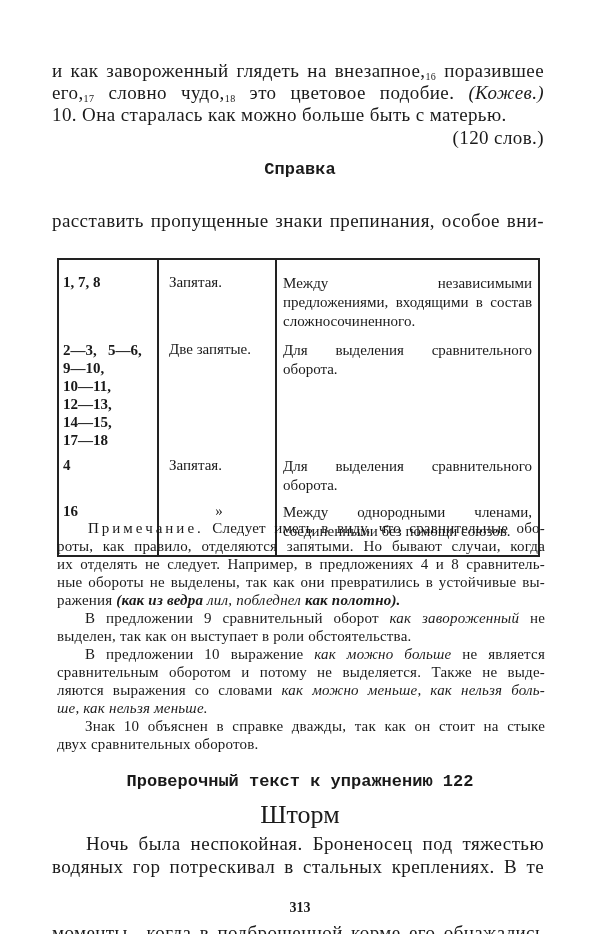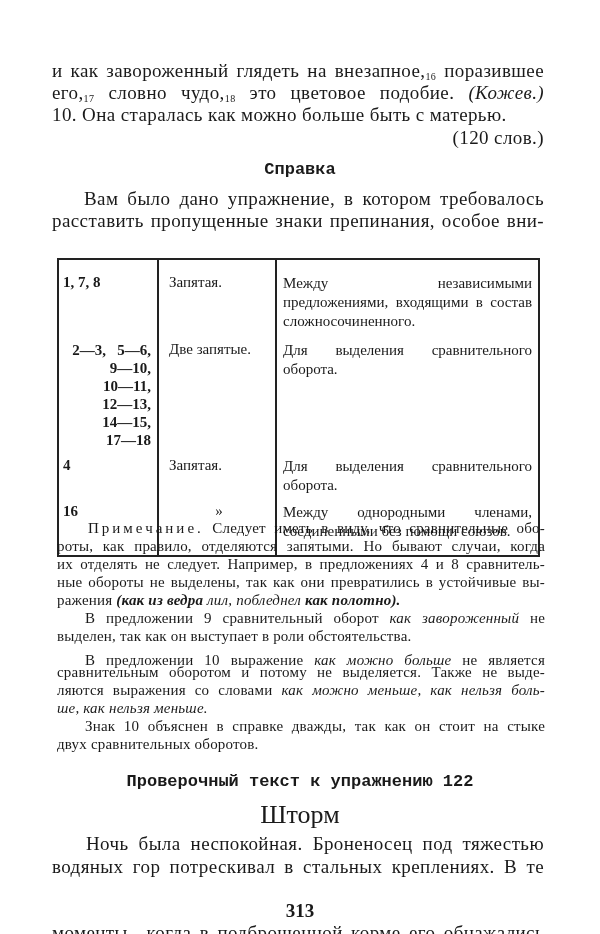--- a/index.html
+++ b/index.html
@@ -23,49 +23,48 @@
     position: absolute; left: 57px; top: 258px; width: 483px;
     border-collapse: collapse; font-size: 15px;
   }
   table.ref td { vertical-align: top; padding: 14px 6px 4px 6px; }
   table.ref .c1 { width: 88px; font-weight: bold; padding-left: 4px; border-left: 2px solid #222; }
   table.ref .c2 { width: 100px; border-left: 2px solid #222; padding-left: 10px; }
   table.ref .c3 { border-left: 2px solid #222; border-right: 2px solid #222; padding-right: 6px; text-align: justify; line-height: 19px; }
   table.ref tr.first td { border-top: 2px solid #222; }
   table.ref tr.last td { border-bottom: 2px solid #222; padding-bottom: 14px; }
   .lines19 { line-height: 18px; }
-  .pagenum { position: absolute; top: 867px; width: 600px; left: 0; text-align: center; font-weight: bold; font-size: 19px; }
+  .pagenum { position: absolute; top: 867px; width: 600px; left: 0; text-align: center; font-weight: bold; font-size: 14px; }
 </style>
 </head>
 <body>
 
 <div class="page">
 
   <div class="line big just" style="left:52px; top:60px; width:492px;">
     <span>и как завороженный глядеть на внезапное,</span><span class="sub">16</span><span> поразившее</span>
   </div>
   <div class="line big just" style="left:52px; top:82px; width:492px;">
     <span>его,</span><span class="sub">17</span><span> словно  чудо,</span><span class="sub">18</span><span>  это  цветовое  подобие. </span><span class="it">(Кожев.)</span>
   </div>
   <div class="line big" style="left:52px; top:104px;">10. Она старалась как можно больше быть с матерью.</div>
   <div class="line big" style="right:56px; top:127px;">(120 слов.)</div>
 
   <div class="line heading" style="top:160px;">Справка</div>
-  <div class="line big just" style="left:84px; top:188px; width:460px;">Вам было дано упражнение, в котором требовалось</div>
   <div class="line big just" style="left:52px; top:210px; width:492px;">расставить пропущенные знаки препинания, особое вни-</div>
 
   <table class="ref">
     <tbody>
         <tr class="first">
       <td class="c1"><span>1, 7, 8</span></td>
       <td class="c2">Запятая.</td>
       <td class="c3">Между независимыми предложениями, входящими в состав сложносочиненного.</td>
     </tr>
     <tr>
-      <td class="c1 lines19" style="padding-top:6px;text-align:right;">
+      <td class="c1 lines19" style="padding-top:6px;">
         <div style="white-space:pre;">2—3,   5—6,</div>
         <div>9—10,</div>
         <div>10—11,</div>
         <div>12—13,</div>
         <div>14—15,</div>
         <div>17—18</div>
       </td>
       <td class="c2" style="padding-top:6px;">Две запятые.</td>
       <td class="c3" style="padding-top:6px;">Для выделения сравнительного оборота.</td>
     </tr>
@@ -90,21 +89,21 @@
   <div class="line small just" style="left:57px; top:574px; width:488px;">ные обороты не выделены, так как они превратились в устойчивые вы-</div>
   <div class="line small" style="left:57px; top:592px;">
     <span>ражения </span><span class="b it">(как из ведра</span><span class="it"> лил, побледнел </span><span class="b it">как полотно).</span>
   </div>
 
   <div class="line small just" style="left:85px; top:610px; width:460px;">
     <span>В предложении 9 сравнительный оборот </span><span class="it">как завороженный</span><span> не</span>
   </div>
   <div class="line small" style="left:57px; top:628px;">выделен, так как он выступает в роли обстоятельства.</div>
 
-  <div class="line small just" style="left:85px; top:646px; width:460px;margin-top:6px;">
+  <div class="line small just" style="left:85px; top:646px; width:460px;">
     <span>В предложении 10 выражение </span><span class="it">как можно больше</span><span> не является</span>
   </div>
   <div class="line small just" style="left:57px; top:664px; width:488px;">сравнительным оборотом и потому не выделяется. Также не выде-</div>
   <div class="line small just" style="left:57px; top:682px; width:488px;">
     <span>ляются выражения со словами </span><span class="it">как можно меньше, как нельзя боль-</span>
   </div>
   <div class="line small it" style="left:57px; top:700px;">ше, как нельзя меньше.</div>
 
   <div class="line small just" style="left:85px; top:718px; width:460px;">Знак 10 объяснен в справке дважды, так как он стоит на стыке</div>
   <div class="line small" style="left:57px; top:736px;">двух сравнительных оборотов.</div>

